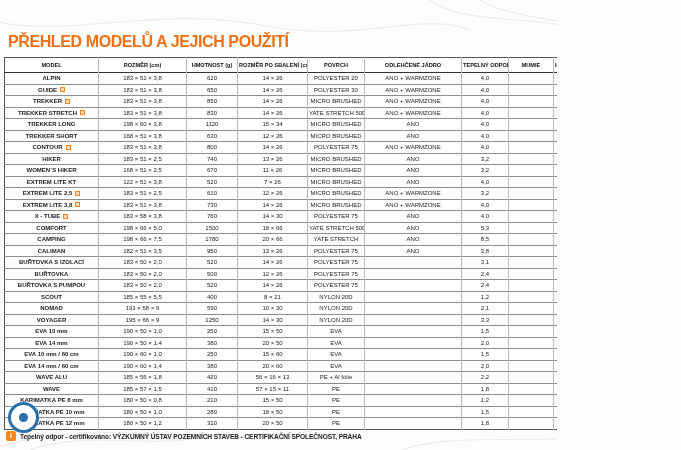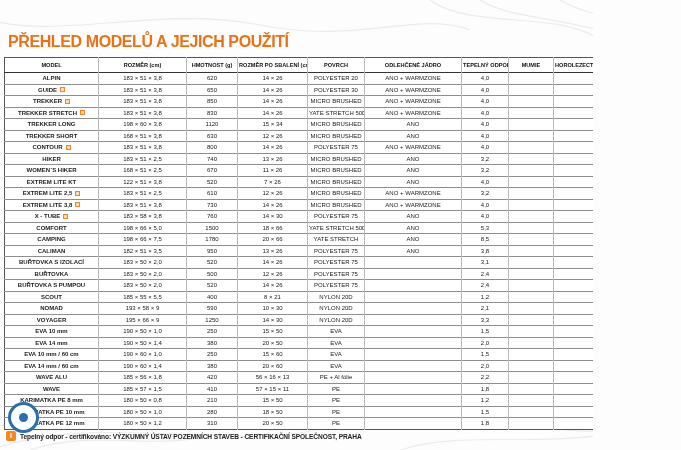--- a/index.html
+++ b/index.html
@@ -1,17 +1,17 @@
 <!DOCTYPE html>
 <html><head>
 <meta charset="utf-8">
 <style>
   html,body{margin:0;padding:0;}
   body{width:681px;height:450px;background:#fdfdfd;font-family:"Liberation Sans",sans-serif;overflow:hidden;}
-  .page{position:relative;width:557px;height:450px;overflow:hidden;padding-left:36px;}
+  .page{position:relative;width:557px;height:450px;overflow:hidden;}
   .topo{position:absolute;left:0;top:0;z-index:0;}
   .title{position:absolute;left:8px;top:33px;font-size:16px;font-weight:bold;letter-spacing:-0.4px;color:#ED7014;z-index:2;}
   table.spec{position:absolute;left:4px;top:57px;width:673px;border-collapse:collapse;table-layout:fixed;z-index:2;background:transparent;}
   table.spec th, table.spec td{border-left:1px solid #b9b9b9;overflow:hidden;white-space:nowrap;}
   table.spec th:first-child, table.spec td:first-child{border-left:none;}
   table.spec{border:1px solid #555;}
   table.spec th{height:14px;font-size:5.6px;font-weight:bold;color:#111;text-align:center;background:#fff;padding:0 1px;}
   table.spec td{height:10.5px;line-height:10.5px;font-size:6px;color:#222;text-align:center;background:#fff;padding:0 1px;}
   table.spec tr td{border-top:1px solid #8e8e8e;}
   table.spec tbody tr:first-child td{border-top:1.5px solid #333;}

